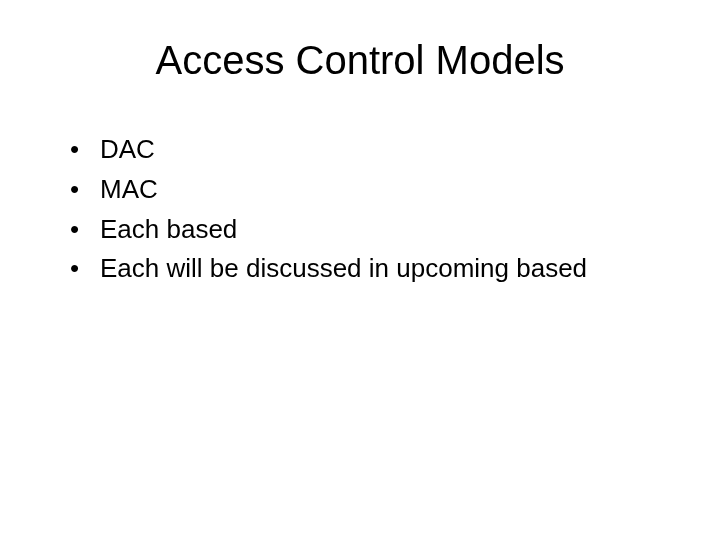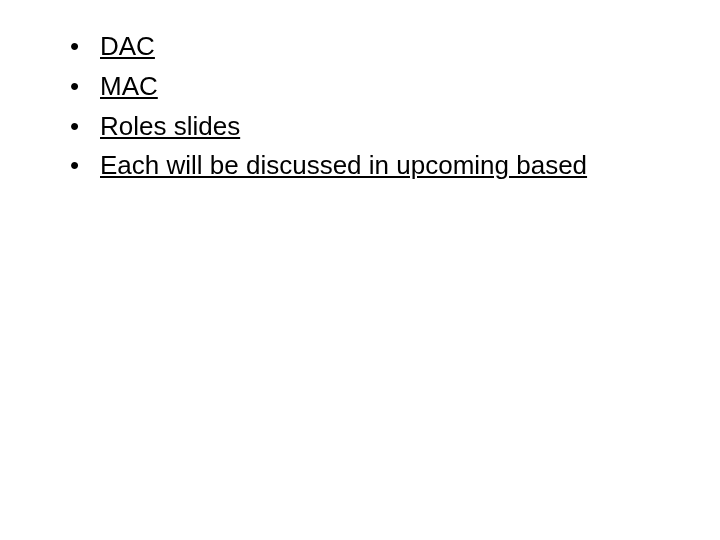--- a/index.html
+++ b/index.html
@@ -40,38 +40,38 @@
     }
     .bullet {
       display: inline-block;
       width: 30px;
       flex-shrink: 0;
       text-align: left;
       font-size: 26px;
     }
     .bullet-text {
       flex: 1;
-      text-decoration: underline;
     }
   </style>
 </head>
 <body>
 
 <div class="slide">
+  <h1 class="title">Access Control Models</h1>
   <ul class="bullet-list">
     <li>
       <span class="bullet">•</span>
       <span class="bullet-text">DAC</span>
     </li>
     <li>
       <span class="bullet">•</span>
       <span class="bullet-text">MAC</span>
     </li>
     <li>
       <span class="bullet">•</span>
-      <span class="bullet-text">Roles slides</span>
+      <span class="bullet-text">Each based</span>
     </li>
     <li>
       <span class="bullet">•</span>
       <span class="bullet-text">Each will be discussed in upcoming based</span>
     </li>
   </ul>
 </div>
 
 </body></html>

